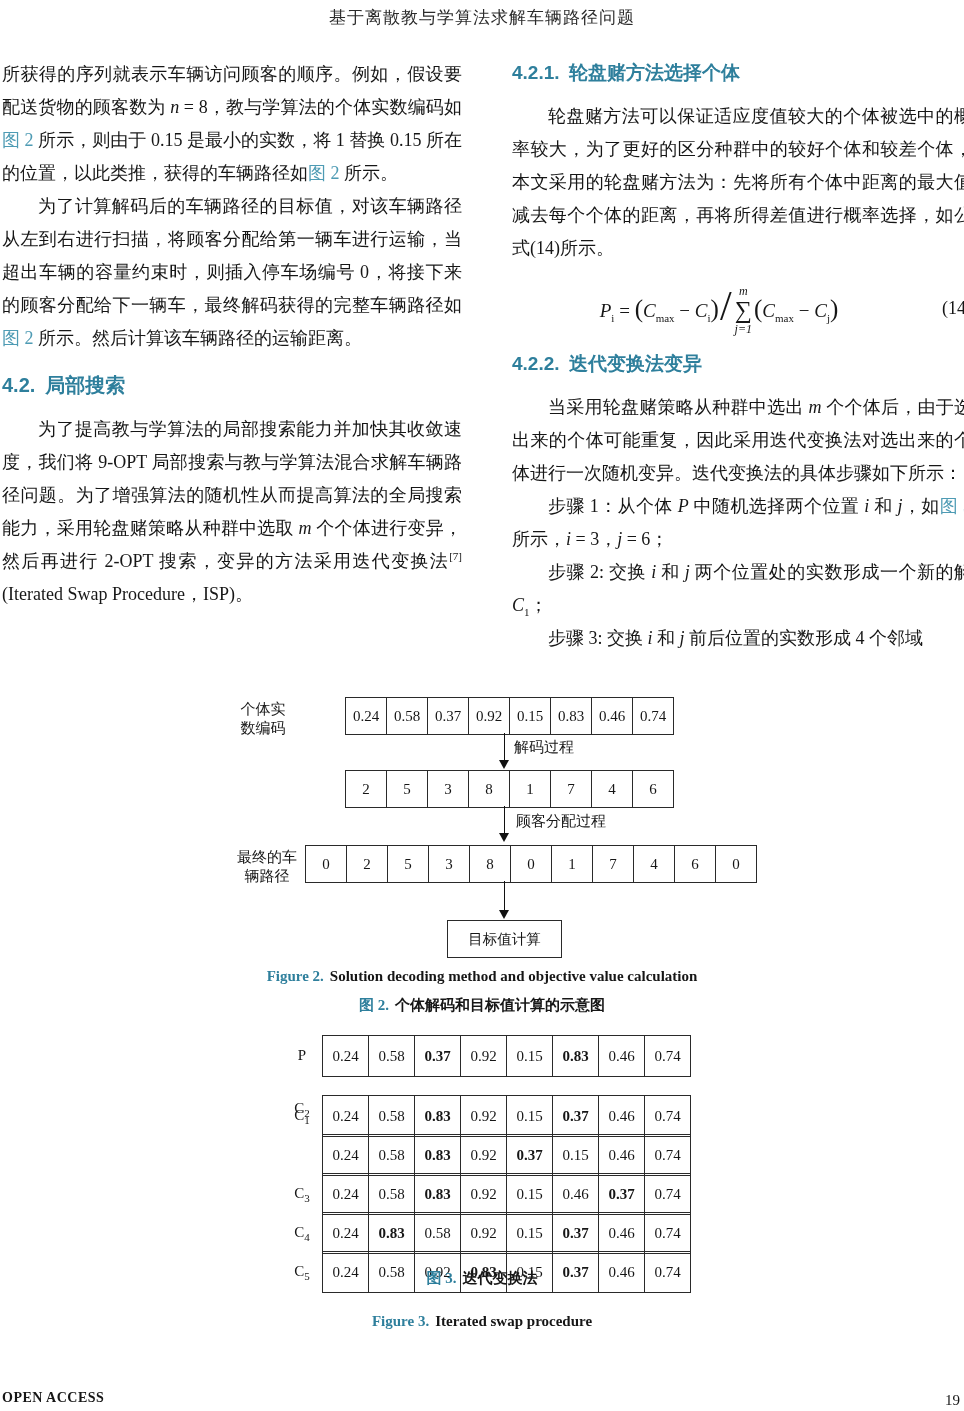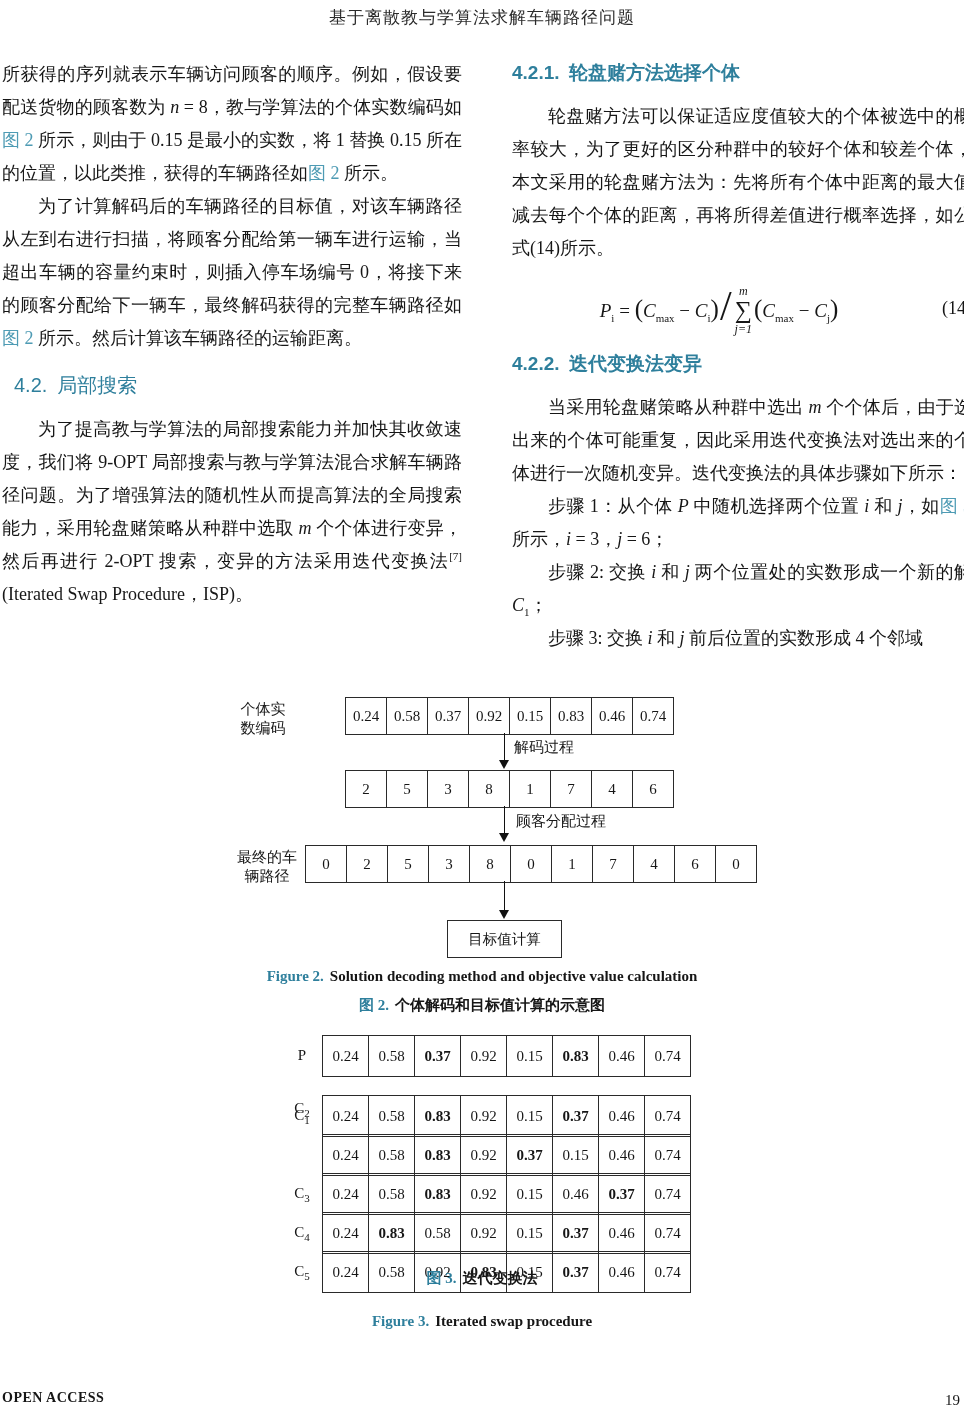--- a/index.html
+++ b/index.html
@@ -21,21 +21,21 @@
   .col.left{left:2px;width:460px;}
   .col.right{left:512px;width:460px;}
   .para{margin:0;font-size:18px;line-height:33px;text-align:justify;text-indent:2em;}
   .para.noind{text-indent:0;}
   .para i{font-style:italic;}
   .flink{color:var(--link);}
   sup.ref{font-size:11px;vertical-align:super;line-height:0;}
   sub.vs{font-size:11px;line-height:0;}
   h2.sec{
     font-family:"Liberation Sans","DejaVu Sans",sans-serif;color:var(--accent);
-    font-size:20px;line-height:30px;margin:15px 0 13px 12px;font-weight:normal;
+    font-size:20px;line-height:30px;margin:15px 0 13px 0;font-weight:bold;
   }
   h3.subsec{
     font-family:"Liberation Sans","DejaVu Sans",sans-serif;color:var(--accent);
     font-size:19px;line-height:30px;margin:0 0 12px 0;font-weight:bold;
   }
   
   .formula{position:relative;height:66px;margin:10px 0 8px 0;display:flex;align-items:center;justify-content:center;padding-right:46px;}
   .feq{font-size:19px;white-space:nowrap;}
   .feq i{font-style:italic;}
   .feq sub{font-size:11px;line-height:0;}

